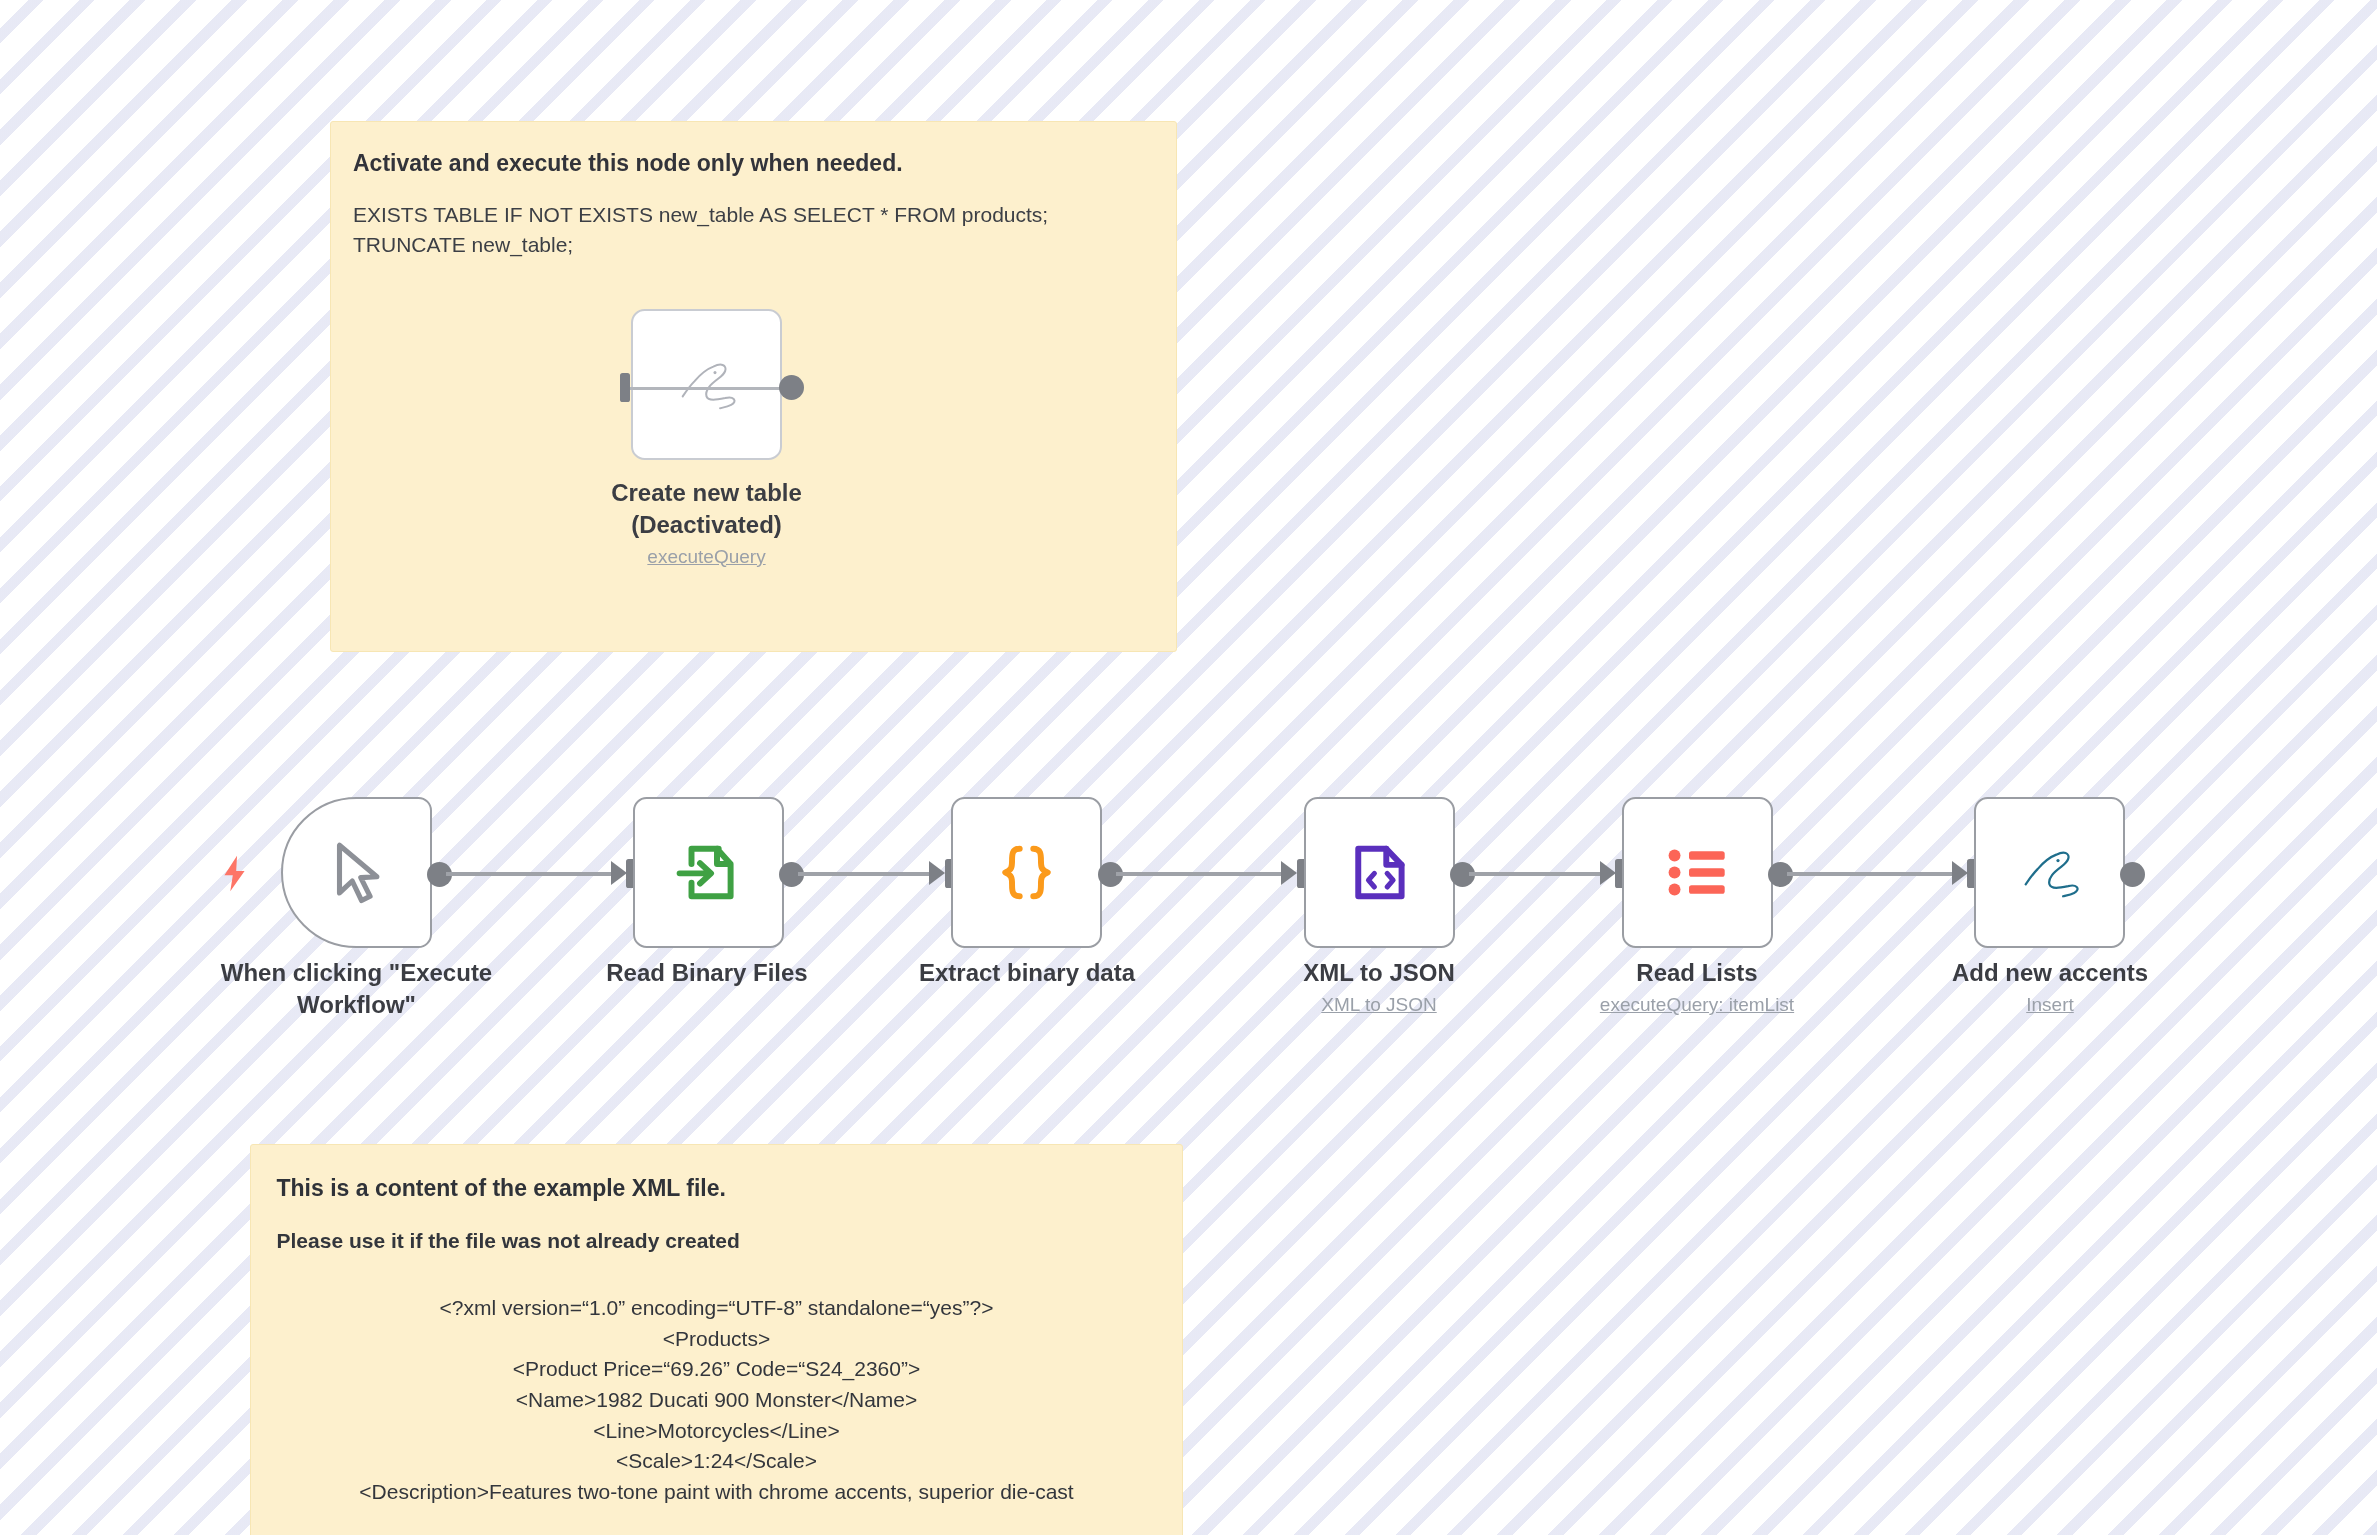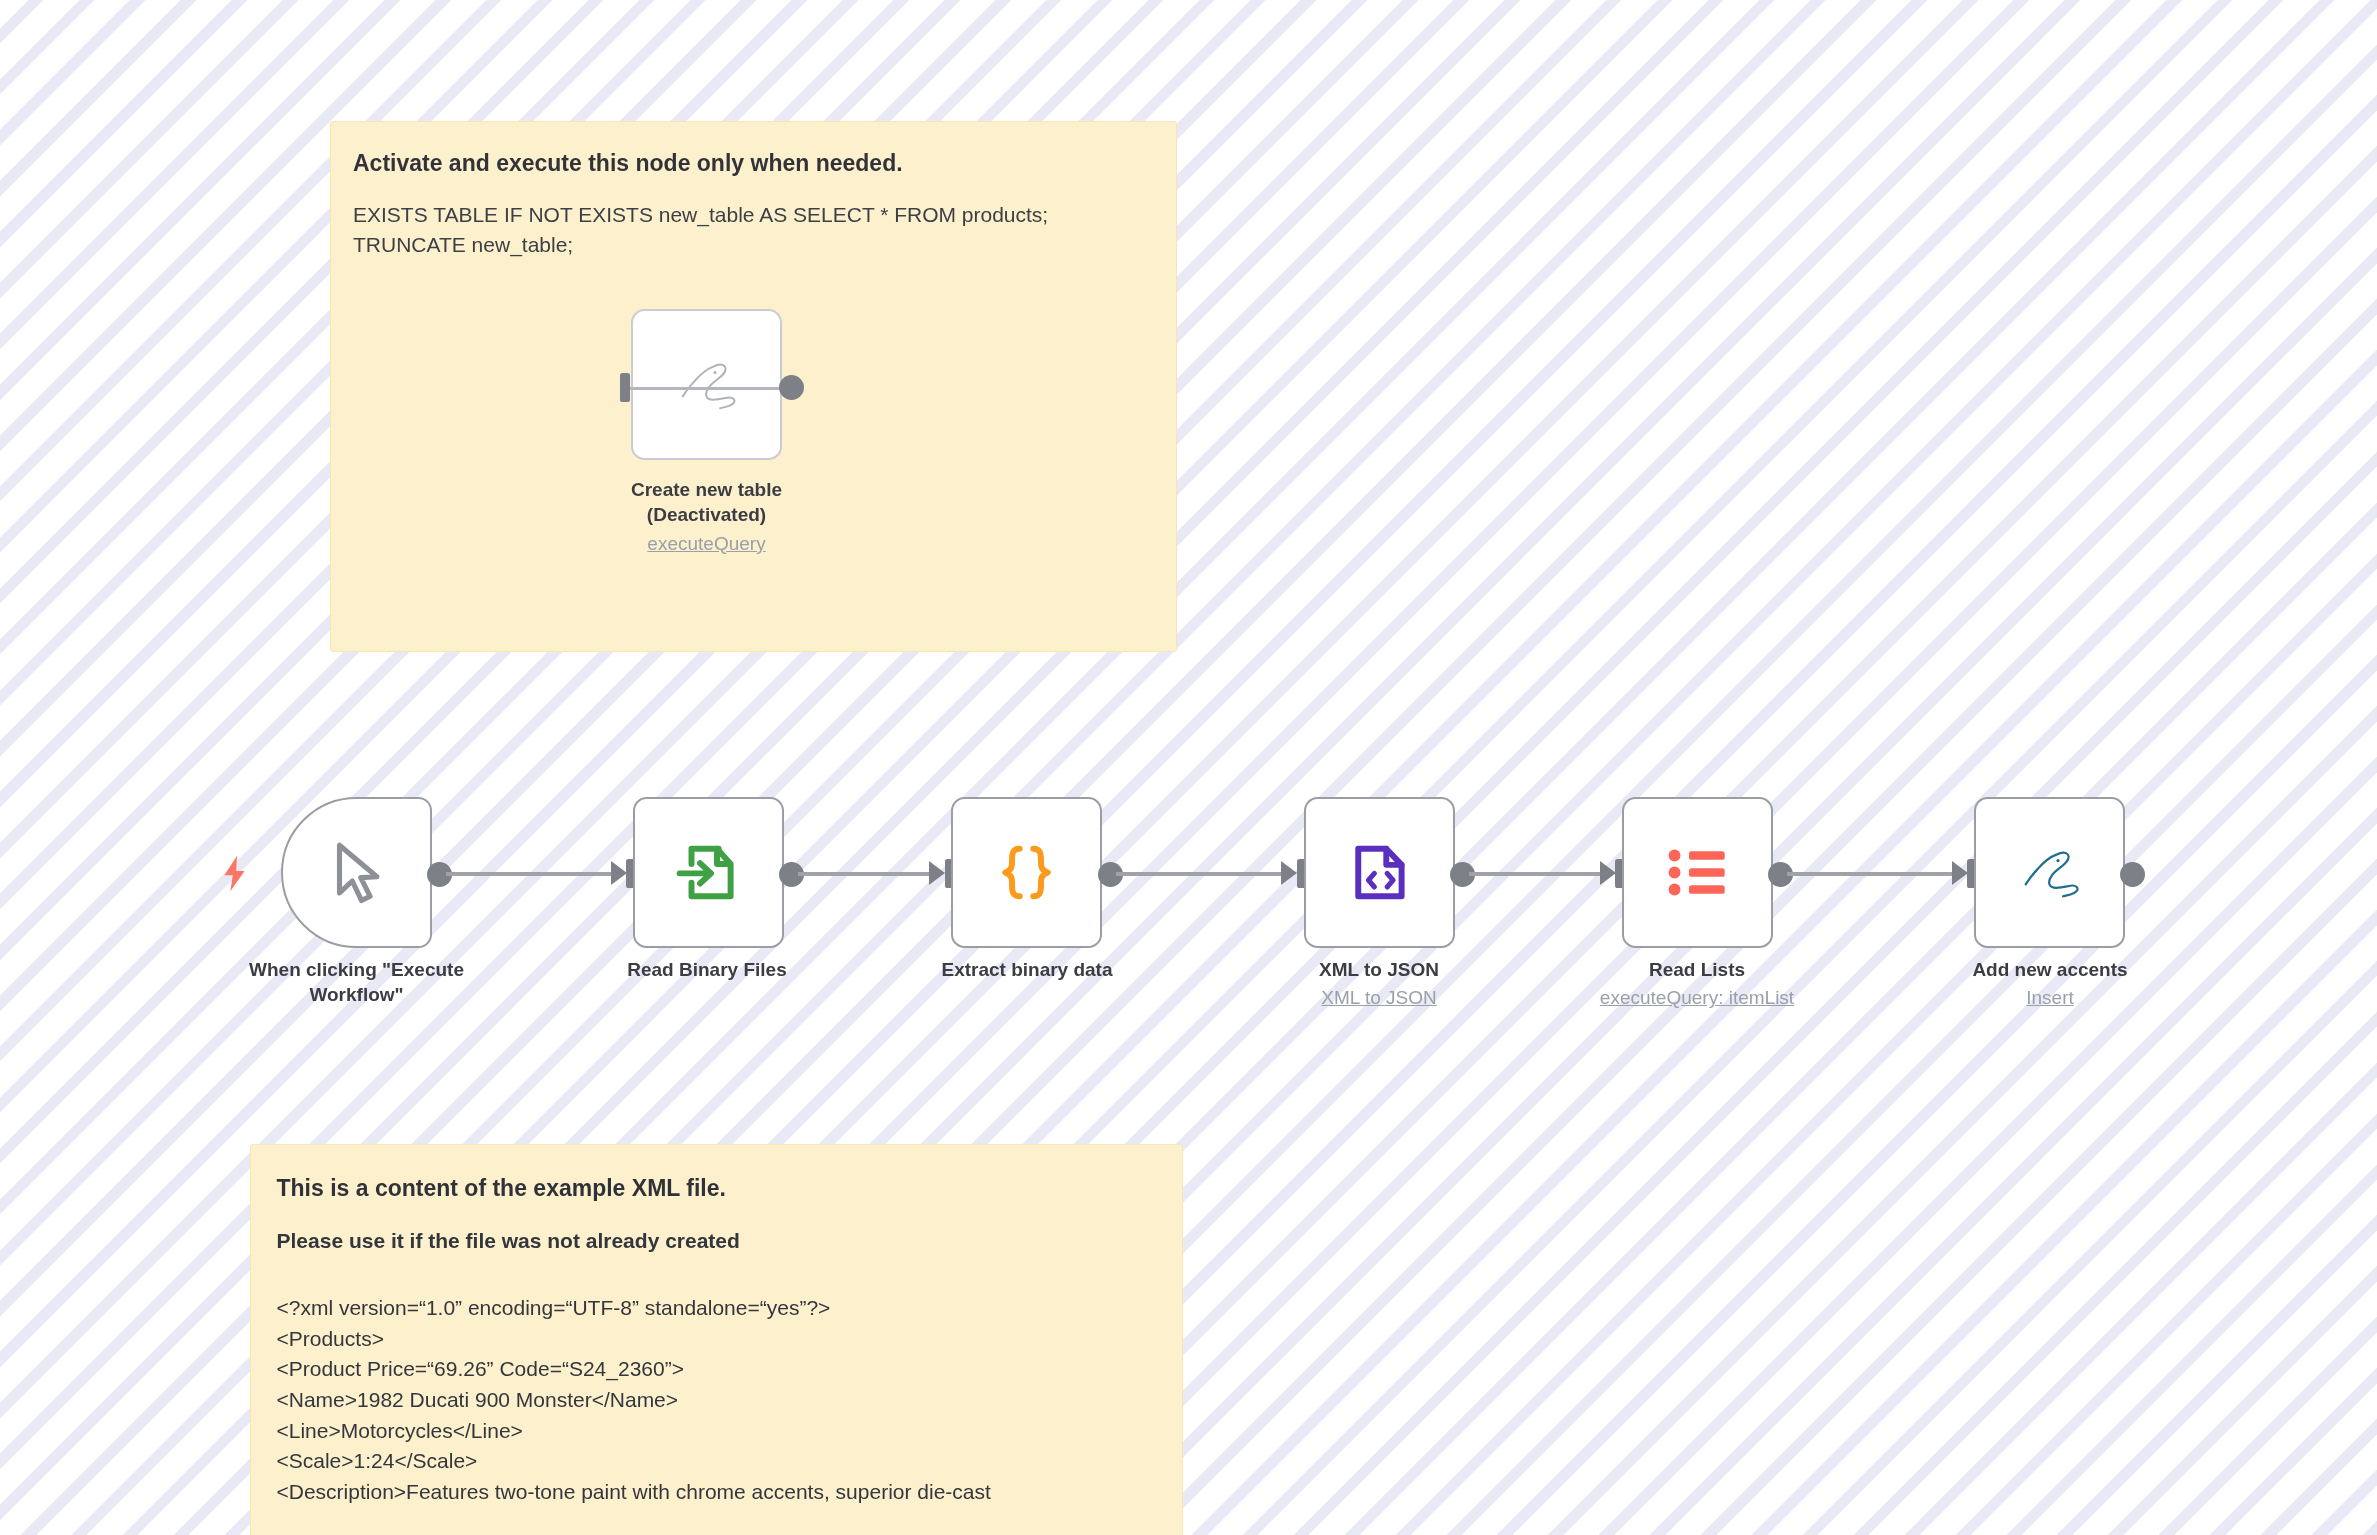--- a/index.html
+++ b/index.html
@@ -87,20 +87,21 @@
     color: #33363c;
     margin-bottom: 39px;
   }
 
   #sticky-bottom .note-xml {
     font-size: 21px;
     line-height: 1.46;
     color: #33363c;
     white-space: pre-wrap;
     font-family: "Liberation Sans", sans-serif;
+    text-align: center;
   }
 
   
   .node {
     position: absolute;
   }
 
   .node-box {
     position: absolute;
     width: 151px;
@@ -130,21 +131,21 @@
     display: block;
   }
 
   .node-labels {
     position: absolute;
     text-align: center;
     pointer-events: none;
   }
 
   .node-title {
-    font-size: 19px;
+    font-size: 24px;
     font-weight: 700;
     color: #3b3d43;
     line-height: 1.32;
     white-space: pre-line;
   }
 
   .node-subtitle {
     font-size: 19px;
     font-weight: 400;
     color: #9aa0a9;

